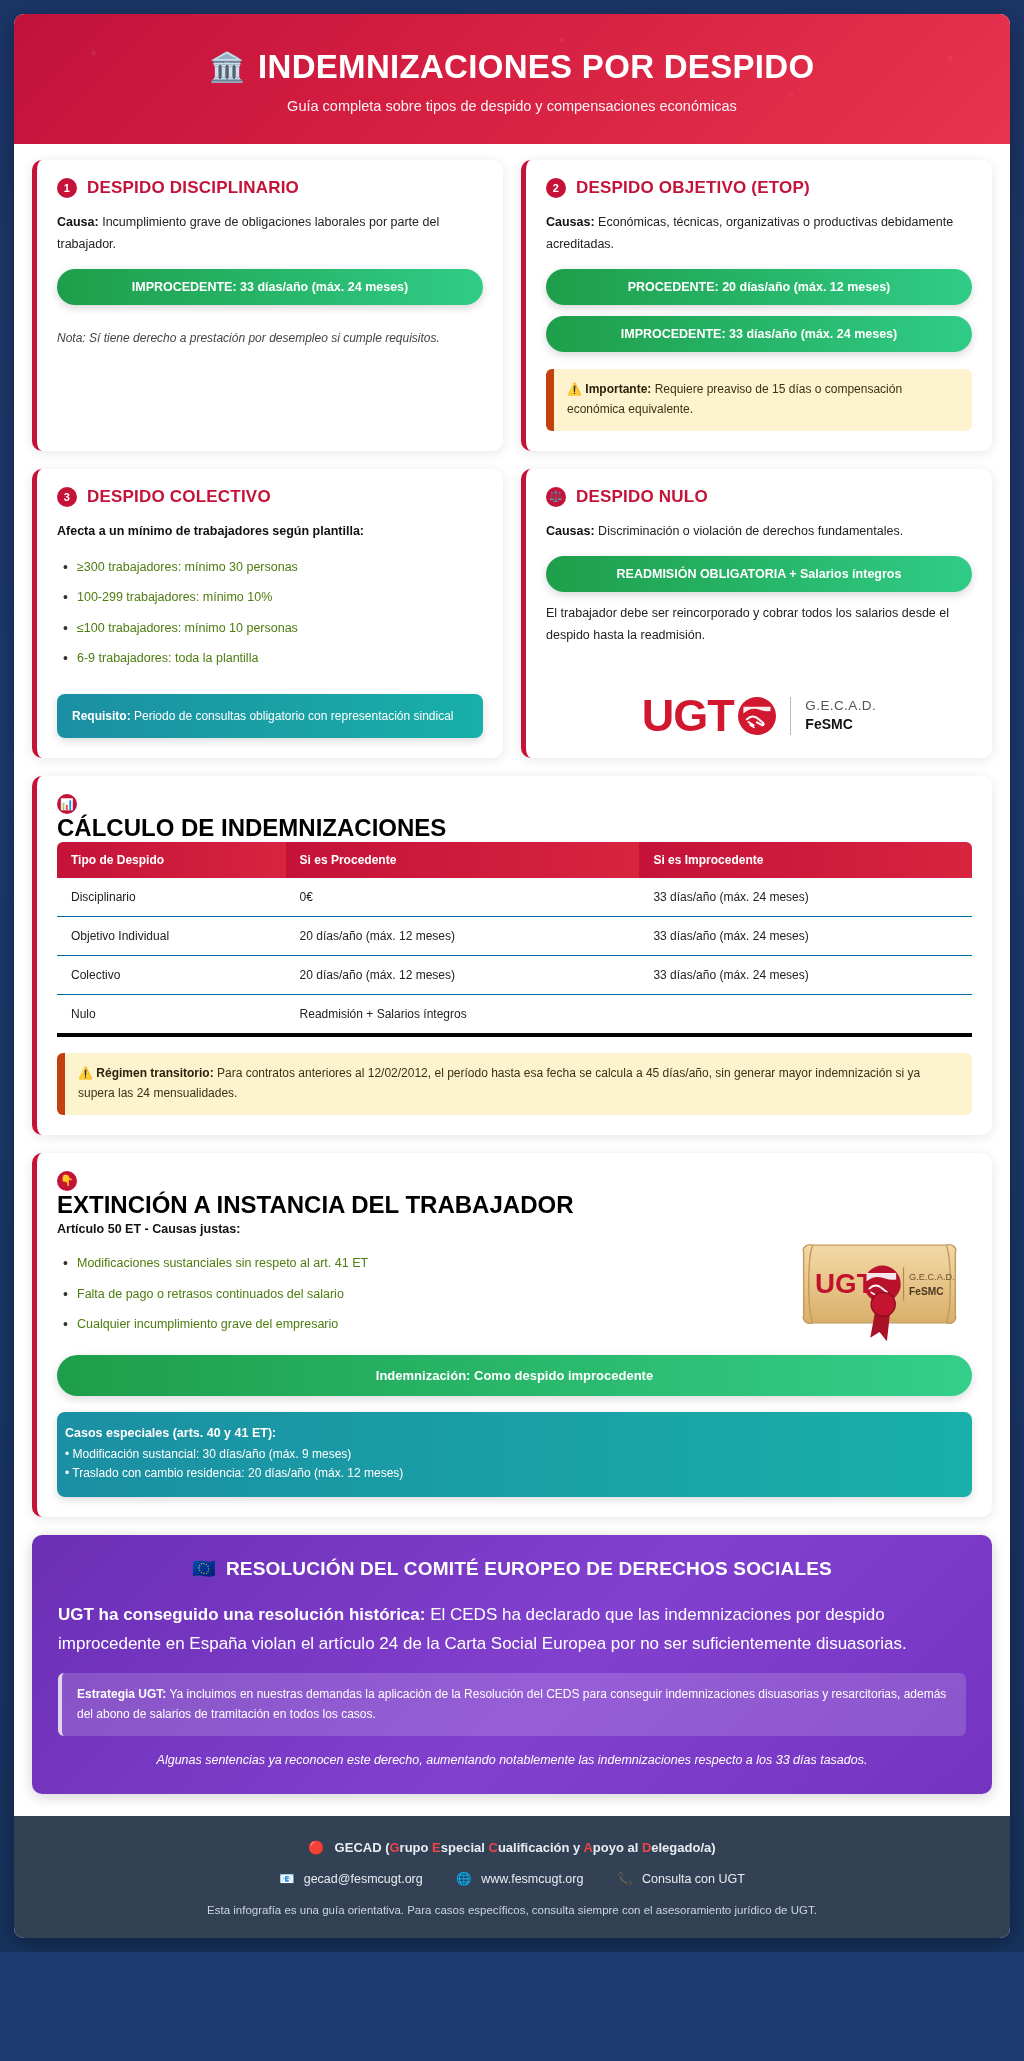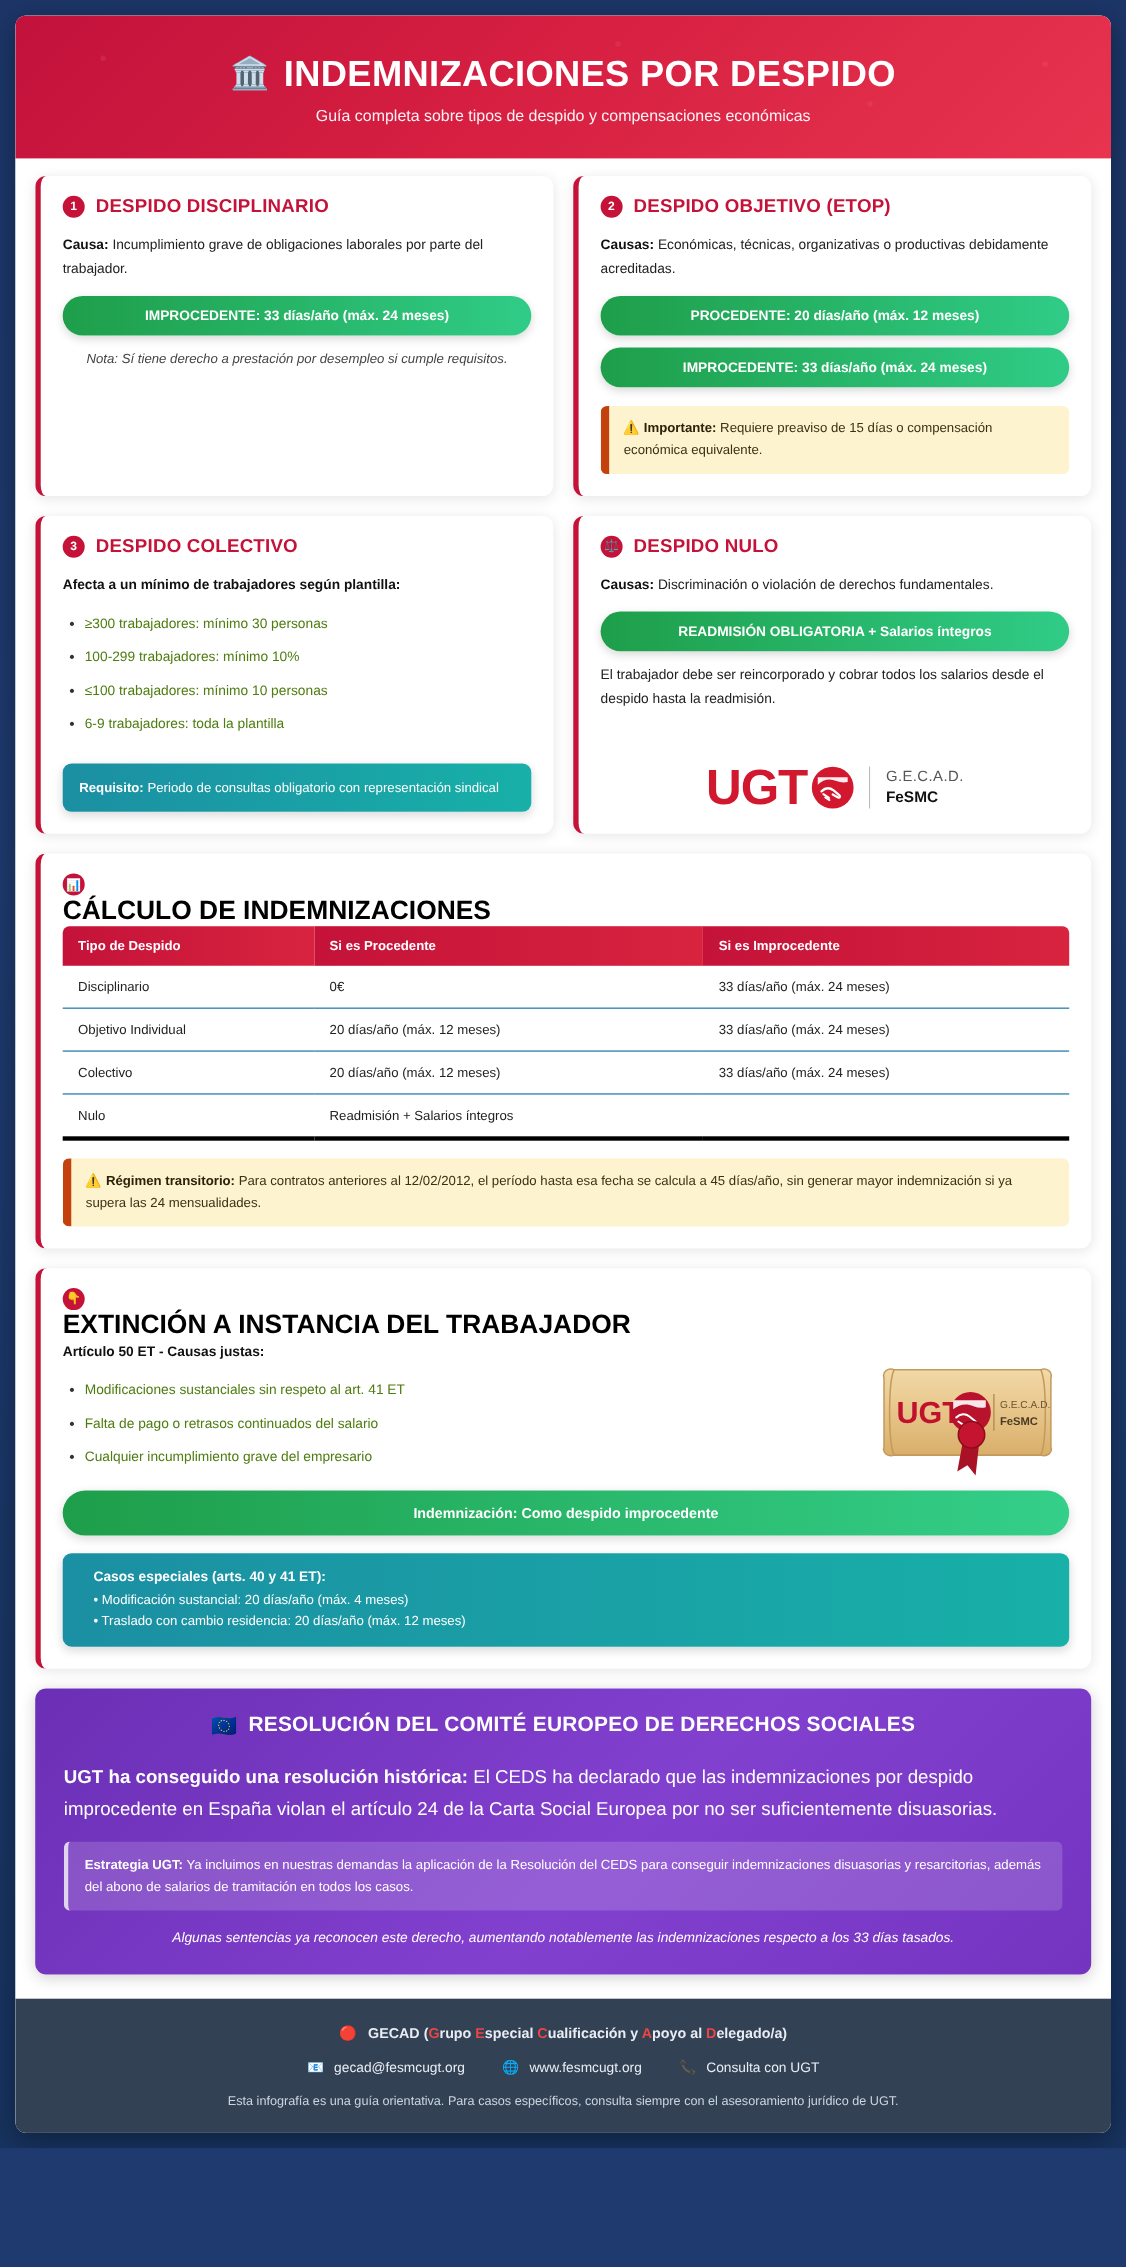--- a/index.html
+++ b/index.html
@@ -102,21 +102,21 @@
     text-align:center;
     padding: 11px 14px;
     margin-bottom: 11px;
     box-shadow: 0 3px 9px rgba(0,0,0,.16);
   }
   .pill.red   { background: linear-gradient(90deg,#c41239 0%,#dd3a53 100%); }
   .pill.green { background: linear-gradient(90deg,#1e9e4a 0%,#2ec островной 100%); }
   .pill.green { background: linear-gradient(90deg,#1e9e4a 0%,#30cc87 100%); }
 
   .note {
-    font-size:12px; font-style:italic; color:#444; line-height:1.75; margin-top:0;text-align:center;
+    font-size:12px; font-style:italic; color:#444; line-height:1.75; margin-top:12px;
   }
 
   .warn {
     background:#fdf3cf;
     border-left:8px solid #c2410c;
     border-radius:6px;
     padding: 11px 13px;
     font-size:12px;
     line-height:1.65;
     color:#3d3113;
@@ -197,21 +197,21 @@
 
   .green-wide{
     background: linear-gradient(90deg,#1e9e4a 0%,#34cf8a 100%);
     border-radius:24px; color:#fff; text-align:center;
     font-size:13px; font-weight:bold; padding:13px;
     box-shadow:0 3px 10px rgba(0,0,0,.15);
     margin: 6px 0 16px;
   }
   .teal-wide{
     background: linear-gradient(90deg,#1b8fa3 0%,#18b0a8 100%);
-    border-radius:8px; color:#fff; padding:14px 28px;
+    border-radius:8px; color:#fff; padding:14px 8px;
     box-shadow:0 3px 9px rgba(0,0,0,.14);
   }
   .teal-wide .t1{ font-size:12.5px; font-weight:bold; margin-bottom:5px; }
   .teal-wide .t2{ font-size:12px; line-height:1.6; }
 
   
   .ceds{
     background: linear-gradient(135deg,#6b2fb5 0%,#8240cf 55%,#7434c0 100%);
     border-radius:10px;
     padding:22px 26px 24px;
@@ -437,21 +437,21 @@
             <text x="132" y="66" font-family="Liberation Sans, sans-serif" font-size="10" fill="#6b5434">G.E.C.A.D.</text>
             <text x="132" y="82" font-family="Liberation Sans, sans-serif" font-size="11" font-weight="bold" fill="#4a3a22">FeSMC</text>
             <path d="M96 96 L90 128 L100 122 L108 132 L112 96 Z" fill="#a81126"></path>
             <circle cx="104" cy="92" r="13" fill="#c4142f" stroke="#8d0d1f" stroke-width="1.5"></circle>
           </svg>
         </div>
       </div>
       <div class="green-wide">Indemnización: Como despido improcedente</div>
       <div class="teal-wide">
         <div class="t1">Casos especiales (arts. 40 y 41 ET):</div>
-        <div class="t2">• Modificación sustancial: 20 días/año (máx. 4 meses)</div>
+        <div class="t2">• Modificación sustancial: 30 días/año (máx. 9 meses)</div>
         <div class="t2">• Traslado con cambio residencia: 20 días/año (máx. 12 meses)</div>
       </div>
     </div>
 
     <div class="ceds">
       <h2>
         <span>🇪🇺</span>
         <span>RESOLUCIÓN DEL COMITÉ EUROPEO DE DERECHOS SOCIALES</span>
       </h2>
       <p class="lead">

